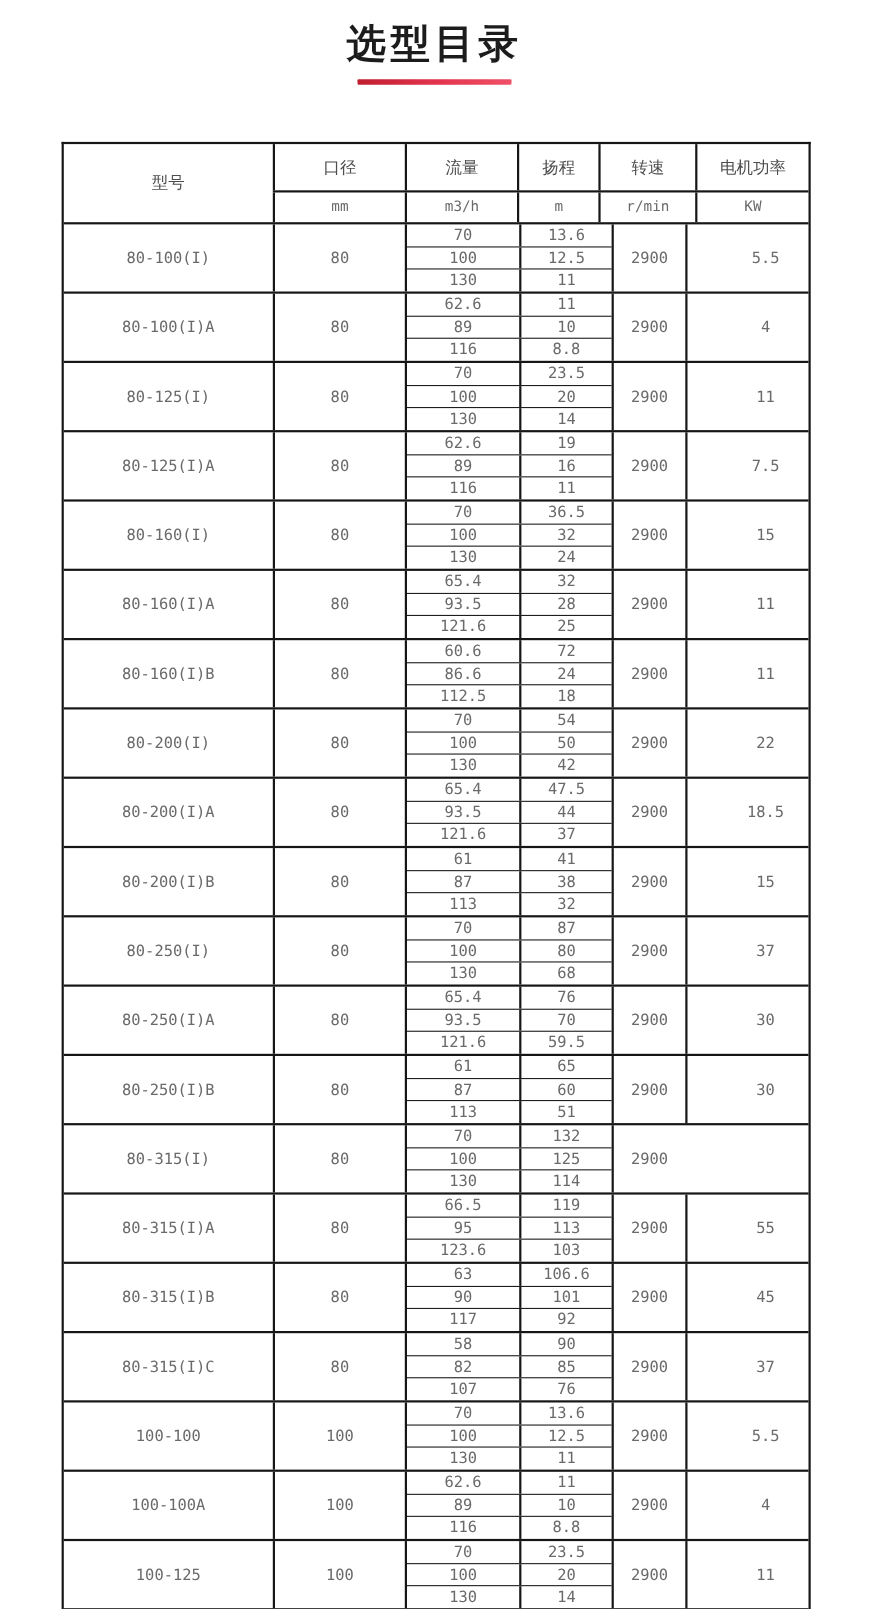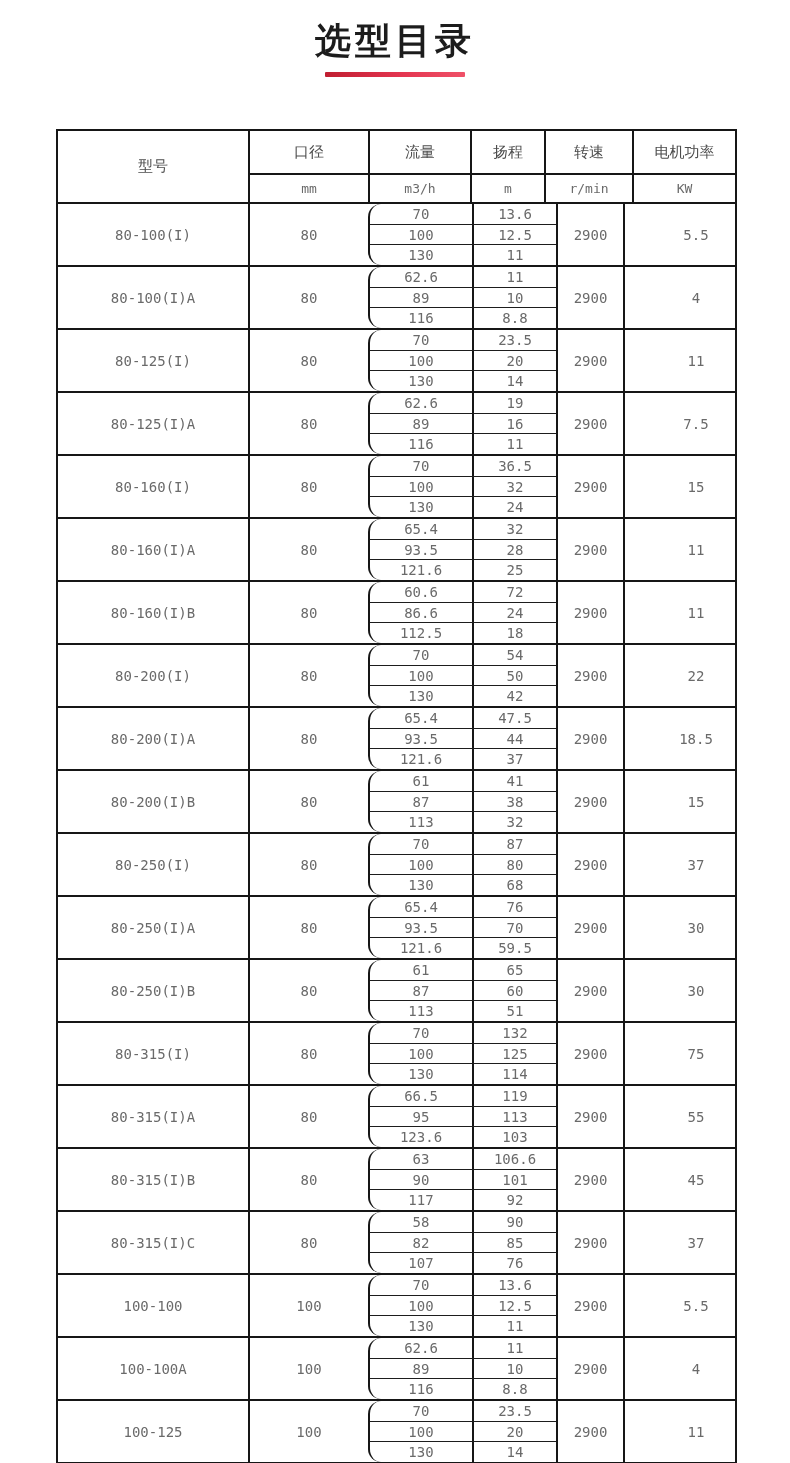--- a/index.html
+++ b/index.html
@@ -63,21 +63,21 @@
   .hr2{flex:1;display:flex;font-size:13px;color:var(--txt);}
   .col-dia{width:120px;}
   .col-flow{width:102px;}
   .col-head{width:74px;}
   .col-speed{width:88px;}
   .col-power{flex:1;}
   
   .grp{display:flex;height:63px;border-top:2px solid var(--bd);}
   .grp .model{width:190px;}
   .grp .dia{width:120px;}
-  .subcol{width:188px;display:flex;flex-direction:column;border-left:2px solid var(--bd);border-radius:13px;}
+  .subcol{width:188px;display:flex;flex-direction:column;border-left:2px solid var(--bd);}
   .subrow{flex:1;display:flex;}
   .subrow.bt{border-top:1px solid var(--bd-thin);}
   .subrow .flow{width:102px;}
   .subrow .head{flex:1;border-left:2px solid var(--bd);}
   .grp .speed{width:67px;}
   .grp .power{flex:1;padding-left:32px;}
   .grp.partial{height:12px;}
 </style>
 </head>
 <body>
@@ -381,21 +381,20 @@
             <div class="subrow bt">
               <div class="c flow">100</div>
               <div class="c head">125</div>
             </div>
             <div class="subrow bt">
               <div class="c flow">130</div>
               <div class="c head">114</div>
             </div>
           </div>
           <div class="c bl speed">2900</div>
-          <div class="c bl power">75</div>
         </div>
         <div class="grp">
           <div class="c model">80-315(I)A</div>
           <div class="c bl dia">80</div>
           <div class="subcol">
             <div class="subrow">
               <div class="c flow">66.5</div>
               <div class="c head">119</div>
             </div>
             <div class="subrow bt">

